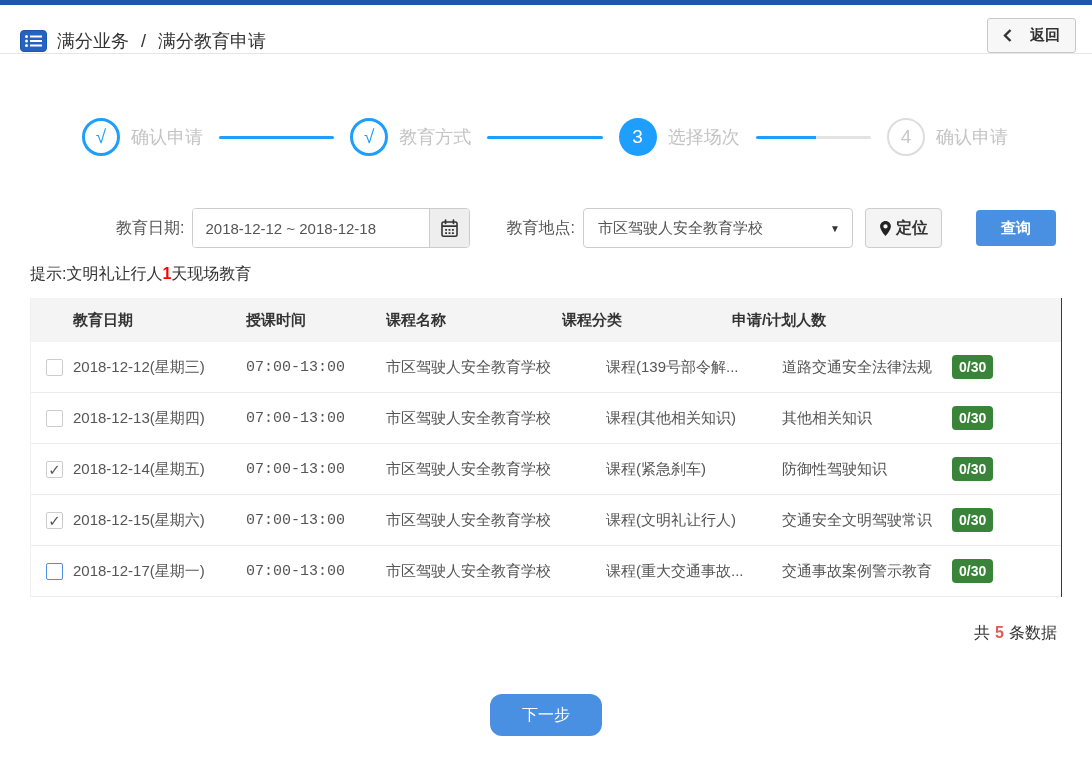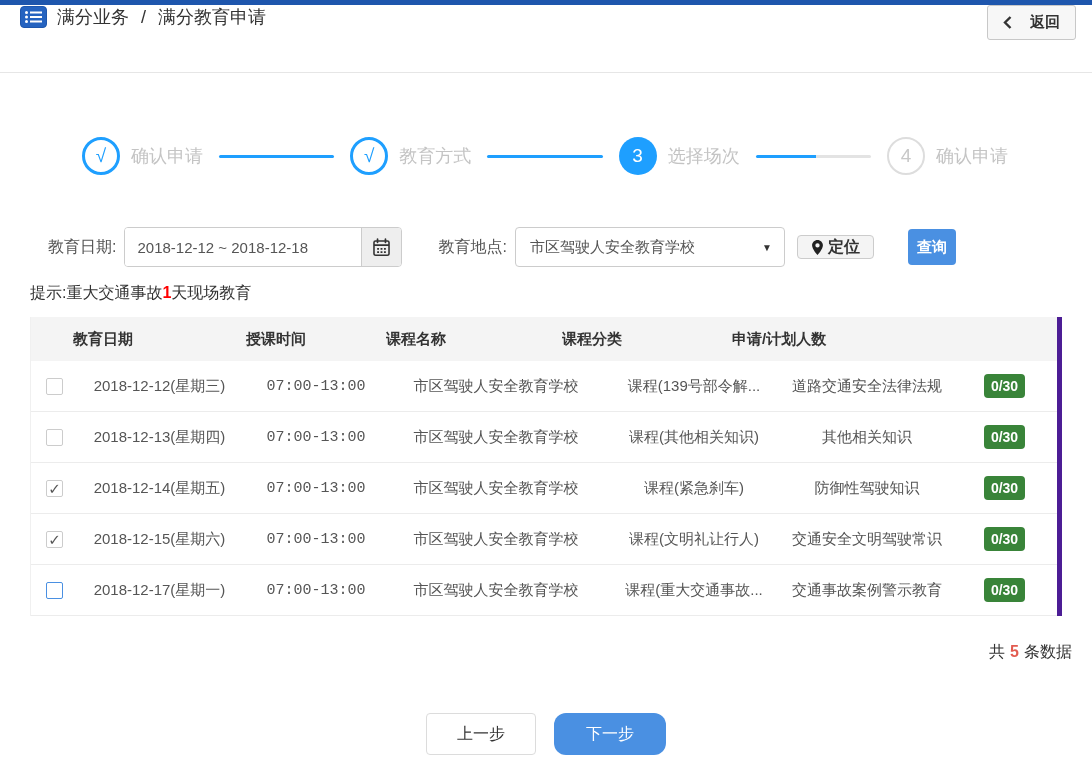--- a/index.html
+++ b/index.html
@@ -1,71 +1,71 @@
 <!DOCTYPE html>
 <html style="--top-bar: #1e56ad; --step-blue: #1e9fff; --button-blue: #4a90e2; --badge-green: #398439; --hint-red: #ff0000; --count-red: #e25b50;"><head>
 <meta charset="utf-8">
 <style>
   * { margin: 0; padding: 0; box-sizing: border-box; }
   html, body { width: 1092px; height: 773px; background: #fff; overflow: hidden; }
   body { font-family: "Liberation Sans", "DejaVu Sans", sans-serif; position: relative; }
 
   
   .topbar { height: 5px; background: var(--top-bar, #1e56ad); }
-  .header { height: 68px; border-bottom: 1px solid #e6e6e6; display: flex; align-items: flex-start; padding: 0 16px 0 20px; }
+  .header { height: 49px; border-bottom: 1px solid #e6e6e6; display: flex; align-items: flex-end; padding: 0 16px 0 20px; }
   .crumb { display: flex; align-items: center; gap: 10px; font-size: 18px; color: #333; }
   .crumb .sep { margin: 0 2px; color: #333; }
   .back-btn { margin-left: auto; height: 35px; padding: 0 15px; background: #f7f7f7; border: 1px solid #c8c8c8; border-radius: 3px; font-size: 15px; font-weight: bold; color: #333; display: flex; align-items: center; gap: 18px; cursor: pointer; font-family: Liberation Mono, monospace; }
 
   
   .stepper { margin: 64px 84px 0 82px; display: flex; align-items: center; }
   .step { display: flex; align-items: center; gap: 11px; flex-shrink: 0; }
   .circle { width: 38px; height: 38px; border-radius: 50%; display: flex; align-items: center; justify-content: center; font-size: 19px; }
   .circle.done { border: 3px solid var(--step-blue, #1e9fff); color: var(--step-blue, #1e9fff); background: #fff; }
   .circle.current { background: var(--step-blue, #1e9fff); color: #fff; }
   .circle.pending { border: 2px solid #ddd; color: #c8c8c8; background: #fff; }
   .step-label { font-size: 18px; color: #c4c4c4; white-space: nowrap; }
   .connector { flex: 1; height: 3px; background: var(--step-blue, #1e9fff); margin: 0 16px; border-radius: 2px; }
   .connector.half { background: linear-gradient(to right, var(--step-blue, #1e9fff) 0 52%, #e3e3e3 52% 100%); }
 
   
-  .filters { margin: 52px 0 0 48px; display: flex; align-items: center; font-size: 16px; color: #555; }
+  .filters { margin: 52px 0 0 116px; display: flex; align-items: center; font-size: 16px; color: #555; }
   .field-label { margin-right: 8px; white-space: nowrap; }
   .date-group { display: flex; height: 40px; border: 1px solid #ccc; border-radius: 4px; overflow: hidden; background: #fff; }
   .date-input { width: 236px; border: none; outline: none; padding: 0 12px; font-size: 15px; color: #555; font-family: inherit; }
   .cal-btn { width: 40px; background: #eee; border: none; border-left: 1px solid #ccc; display: flex; align-items: center; justify-content: center; cursor: pointer; }
   .loc-label { margin-left: 36px; }
   .select-box { width: 270px; height: 40px; border: 1px solid #ccc; border-radius: 4px; background: #fff; display: flex; align-items: center; justify-content: space-between; padding: 0 12px 0 14px; font-size: 15px; color: #555; cursor: pointer; }
   .select-arrow { font-size: 10px; color: #333; }
-  .locate-btn { margin-left: 12px; height: 24px; padding: 0 13px; background: #f4f4f4; border: 1px solid #ccc; border-radius: 4px; font-size: 16px; font-weight: bold; color: #333; display: flex; align-items: center; gap: 4px; cursor: pointer; font-family: inherit; }
-  .search-btn { margin-left: 34px; width: 48px; height: 36px; background: var(--button-blue, #4a90e2); border: none; border-radius: 4px; color: #fff; font-size: 15px; font-weight: bold; cursor: pointer; font-family: inherit; }
+  .locate-btn { margin-left: 12px; height: 40px; padding: 0 13px; background: #f4f4f4; border: 1px solid #ccc; border-radius: 4px; font-size: 16px; font-weight: bold; color: #333; display: flex; align-items: center; gap: 4px; cursor: pointer; font-family: inherit; }
+  .search-btn { margin-left: 34px; width: 80px; height: 36px; background: var(--button-blue, #4a90e2); border: none; border-radius: 4px; color: #fff; font-size: 15px; font-weight: bold; cursor: pointer; font-family: inherit; }
 
   
   .hint { margin: 16px 0 0 30px; font-size: 16px; color: #333; }
   .hint .red { color: var(--hint-red, #f00); font-weight: bold; }
 
   
-  .table { margin: 13px 30px 0; border-left: 1px solid #f0f0f0; border-right: 5px solid #4c1d95; }
+  .table { margin: 13px 30px 0; border-left: 1px solid #f0f0f0; border-right: 1px solid #4c1d95; }
   .thead { display: flex; align-items: center; height: 44px; background: #f4f4f4; font-size: 15px; font-weight: bold; color: #333; }
-  .row { display: flex; align-items: center; height: 51px; background: #fff; border-bottom: 1px solid #ececec; font-size: 15px; color: #555; text-align: center; }
+  .row { display: flex; align-items: center; height: 51px; background: #fff; border-bottom: 1px solid #ececec; font-size: 15px; color: #555; }
   .cell { flex-shrink: 0; white-space: nowrap; overflow: hidden; }
   .c0 { width: 42px; padding-left: 15px; }
   .c1 { width: 173px; }
   .c2 { width: 140px; font-family: Liberation Mono, monospace; }
   .c3 { width: 220px; }
   .c4 { width: 176px; }
   .c5 { width: 170px; }
   .c6 { flex: 1; }
   .checkbox { width: 17px; height: 17px; border: 1px solid #ccc; border-radius: 2px; background: #fff; display: flex; align-items: center; justify-content: center; font-size: 15px; line-height: 1; color: #555; cursor: pointer; }
   .checkbox.checked { font-weight: bold; }
   .checkbox.unchecked-active { border-color: #4a90e2; }
   .badge { display: inline-block; background: var(--badge-green, #398439); color: #fff; font-size: 14px; font-weight: bold; padding: 4px 7px; border-radius: 4px; }
 
   
-  .summary { margin: 26px 20px 0; text-align: right; font-size: 16px; color: #333; }
+  .summary { margin: 26px 35px 0; text-align: right; font-size: 16px; color: #333; }
   .summary .count { color: var(--count-red, #e25b50); font-weight: bold; margin: 0 5px; }
   .footer { margin-top: 50px; display: flex; justify-content: center; gap: 18px; }
   .prev-btn { width: 110px; height: 42px; background: #fff; border: 1px solid #dcdcdc; border-radius: 4px; font-size: 16px; color: #333; cursor: pointer; font-family: inherit; }
   .next-btn { width: 112px; height: 42px; background: var(--button-blue, #4a90e2); border: none; border-radius: 12px; font-size: 16px; color: #fff; cursor: pointer; font-family: inherit; }
 </style>
 </head>
 <body>
 
 <div class="topbar"></div>
 
@@ -143,21 +143,21 @@
       <svg width="13" height="17" viewBox="0 0 24 30">
           <path d="M12 1C6.5 1 2 5.5 2 11c0 7.5 10 18 10 18s10-10.5 10-18c0-5.5-4.5-10-10-10zm0 14a4 4 0 1 1 0-8 4 4 0 0 1 0 8z" fill="#222"></path>
         </svg>
     </span>
     <span>定位</span>
   </button>
   <button class="search-btn">查询</button>
 </div>
 
 <div class="hint">
-  <span>提示:重大交通事故</span><span class="red">1</span><span>天现场教育</span>
+  <span>提示:文明礼让行人</span><span class="red">1</span><span>天现场教育</span>
 </div>
 
 <div class="table">
   <div class="thead">
     <div class="cell c0"></div>
   <div class="cell c1">教育日期</div>
       <div class="cell c2">授课时间</div>
       <div class="cell c4">课程名称</div>
       <div class="cell c5">课程分类</div>
       <div class="cell c6">申请/计划人数</div>
@@ -219,15 +219,14 @@
     <div class="cell c6"><span class="badge">0/30</span></div>
   </div>
     </div>
 </div>
 
 <div class="summary">
   <span>共</span><span class="count">5</span><span>条数据</span>
 </div>
 
 <div class="footer">
-  <button class="prev-btn">上一步</button>
   <button class="next-btn">下一步</button>
 </div>
 
 </body></html>

